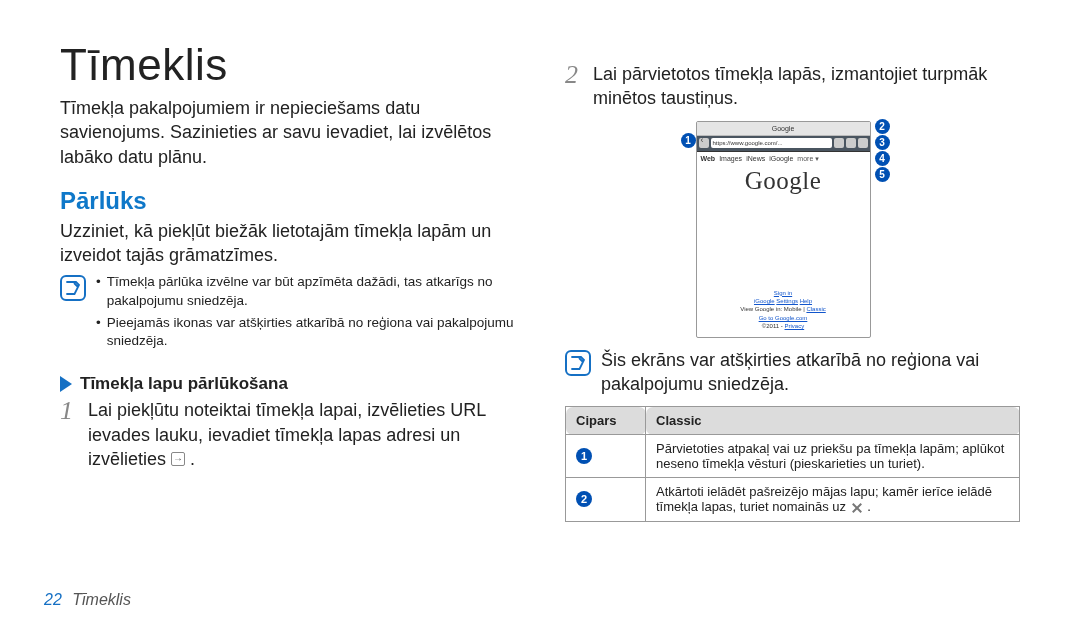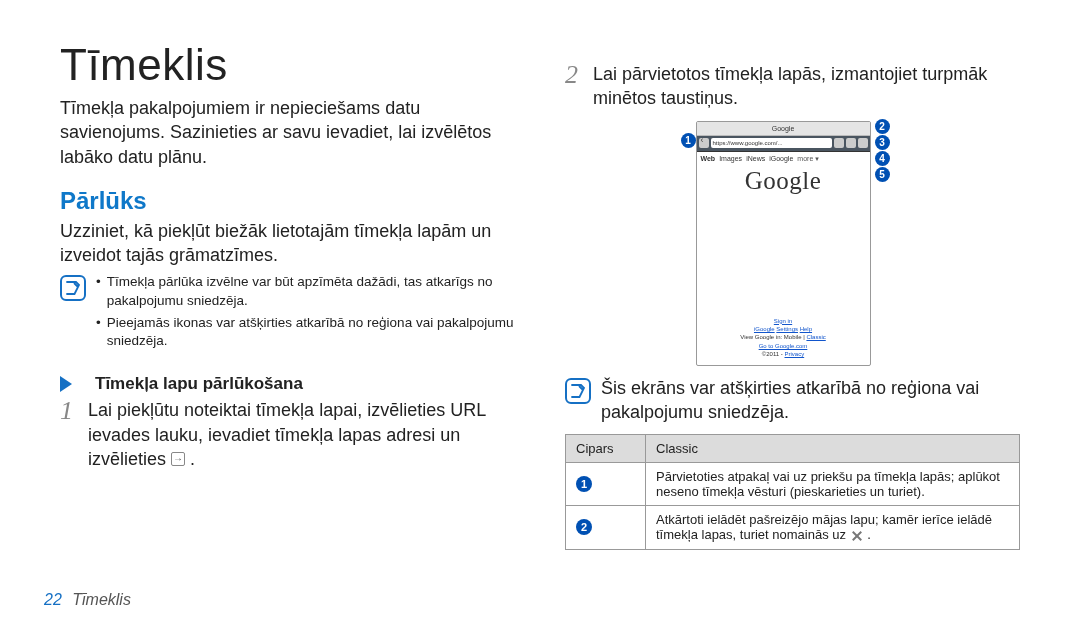--- a/index.html
+++ b/index.html
@@ -43,21 +43,21 @@
     width: 26px; height: 26px; flex: 0 0 26px;
     border: 2.5px solid #1570c4;
     border-radius: 6px;
     display: flex; align-items: center; justify-content: center;
     margin-top: 2px;
   }
   .note-icon svg { width: 18px; height: 18px; }
   .bullet-list { font-size: 13.5px; line-height:1.35; }
   .bullet-list .item { display:flex; gap:6px; margin-bottom:4px; }
   .bullet-list .mark { flex:0 0 auto; }
-  .h3-row { display:flex; align-items:center; gap:23px; margin-top:20px; margin-bottom:4px;}
+  .h3-row { display:flex; align-items:center; gap:8px; margin-top:20px; margin-bottom:4px;}
   .chevron {
     width:0;height:0;border-left:12px solid #1570c4;
     border-top:8px solid transparent;border-bottom:8px solid transparent;
   }
   .h3 { font-size:17px; font-weight:700; }
   .step { display:flex; gap:10px; font-size:13.5px; line-height:1.4; margin-bottom:2px;}
   .step-num {
     font-family: "Brush Script MT", cursive;
     font-size: 26px; font-style: italic; color:#888; flex:0 0 18px; line-height:1;
   }
@@ -66,21 +66,21 @@
     border-radius:2px; vertical-align:middle; position:relative; top:-1px;
   }
   .small-btn::after{
     content:"→"; font-size:10px; position:absolute; left:1px; top:-2px; color:#555;
   }
   .bold { font-weight:700; }
 
   
   .shot-wrap { display:flex; align-items:flex-start; gap:2px; justify-content:center; margin:6px 0 10px 0;}
   .shot {
-    width: 175px; height:245px; border:1px solid #999; position:relative;
+    width: 175px; height:217px; border:1px solid #999; position:relative;
     background:#fff; border-radius:2px;
   }
   .shot .topbar {
     height:14px; background:#e5e5e5; border-bottom:1px solid #bbb;
     font-size:7px; text-align:center; line-height:14px; color:#333;
   }
   .shot .addr {
     height:16px; background:#4a5560; border-bottom:1px solid #333;
     display:flex; align-items:center; gap:2px; padding:0 2px;
   }
@@ -111,21 +111,21 @@
     font-weight:700;
   }
   .cnum.sm { width:15px;height:15px;font-size:10px;}
 
   table.func {
     width:100%; border-collapse:collapse; font-size:13px; margin-top:6px;
   }
   table.func th, table.func td {
     border:1px solid #999; padding:6px 10px; text-align:left; vertical-align:middle;
   }
-  table.func th { background:#dcdcdc; font-weight:400; }
+  table.func th { background:#dcdcdc; font-weight:700;border-radius:7px; }
   table.func td.center { text-align:center; width:80px; }
   .xicon {
     display:inline-block;width:14px;height:14px;vertical-align:middle;position:relative;
   }
   .xicon::before,.xicon::after{
     content:"";position:absolute;left:6px;top:1px;width:2px;height:12px;background:#777;
   }
   .xicon::before{transform:rotate(45deg);}
   .xicon::after{transform:rotate(-45deg);}
 
@@ -250,21 +250,21 @@
   <table class="func">
     <tbody>
         <tr>
       <th>Cipars</th>
       <th>Classic</th>
     </tr>
     <tr>
       <td class="center">
             <div class="cnum">1</div>
           </td>
-      <td>Pārvietoties atpakaļ vai uz priekšu pa tīmekļa lapās; aplūkot neseno tīmekļa vēsturi (pieskarieties un turiet).</td>
+      <td>Pārvietoties atpakaļ vai uz priekšu pa tīmekļa lapām; aplūkot neseno tīmekļa vēsturi (pieskarieties un turiet).</td>
     </tr>
     <tr>
       <td class="center">
             <div class="cnum">2</div>
           </td>
       <td>
         <span>Atkārtoti ielādēt pašreizējo mājas lapu; kamēr ierīce ielādē tīmekļa lapas, turiet nomainās uz </span><span class="xicon"></span> .
       </td>
     </tr>
   </tbody>

